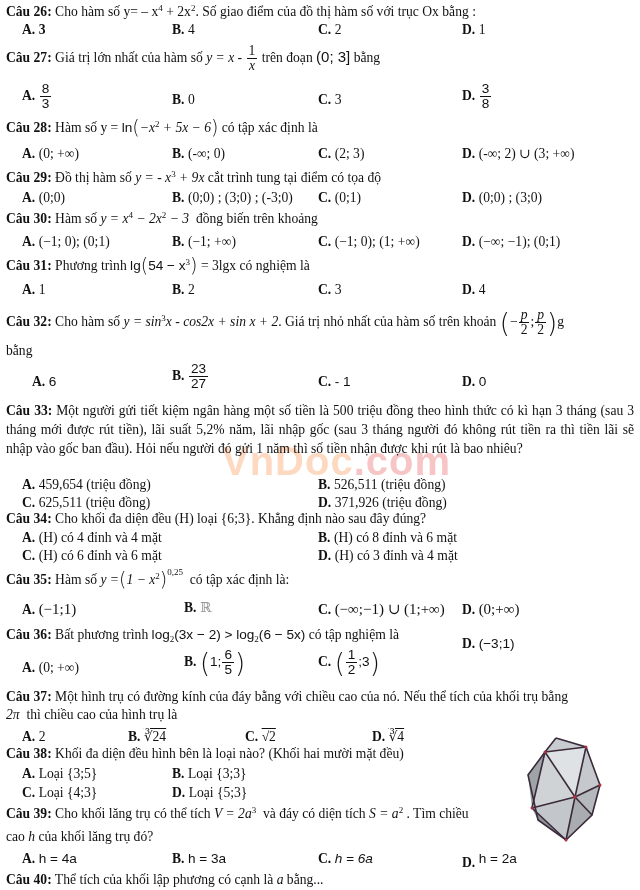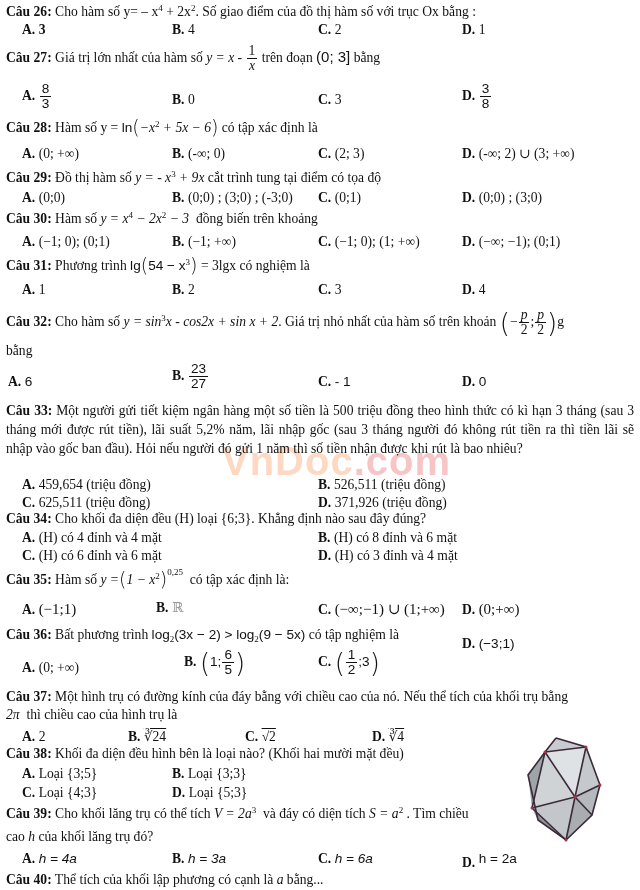--- a/index.html
+++ b/index.html
@@ -119,21 +119,21 @@
   <span class="math">y = sin</span><sup>3</sup><span class="math">x - cos2x + sin x + 2</span><span>. Giá trị nhỏ nhất của hàm số trên khoản</span>
   <span class="big-paren">(</span>−<span class="frac math">
       <span class="num">p</span>
       <span class="den" style="font-style:normal">2</span>
     </span>;<span class="frac math">
       <span class="num">p</span>
       <span class="den" style="font-style:normal">2</span>
     </span><span class="big-paren">)</span><span>g</span>
 </div>
 <div class="q" style="top:343px">bằng</div>
-<div class="opt" style="top:374px;left:8px"><b>A.</b> <span class="sans">6</span></div>
+<div class="opt" style="top:374px;left:32px"><b>A.</b> <span class="sans">6</span></div>
 <div class="opt" style="top:362px;left:172px"><b>B.</b> <span class="frac sans">
       <span class="num">23</span>
       <span class="den">27</span>
     </span></div>
 <div class="opt" style="top:374px;left:318px"><b>C.</b> <span class="sans">- 1</span></div>
 <div class="opt" style="top:374px;left:462px"><b>D.</b> <span class="sans">0</span></div>
 
 <div class="para" style="top:401px">
   <b>Câu 33:</b>
   <span>Một người gửi tiết kiệm ngân hàng một số tiền là 500 triệu đồng theo hình thức có kì hạn 3 tháng (sau 3 tháng mới được rút tiền), lãi suất 5,2% năm, lãi nhập gốc (sau 3 tháng người đó không rút tiền ra thì tiền lãi sẽ nhập vào gốc ban đầu). Hỏi nếu người đó gửi 1 năm thì số tiền nhận được khi rút là bao nhiêu?</span>
@@ -152,28 +152,28 @@
 <div class="opt" style="top:548px;left:22px"><b>C.</b> <span>(H) có 6 đỉnh và 6 mặt</span></div>
 <div class="opt" style="top:548px;left:318px"><b>D.</b> <span>(H) có 3 đỉnh và 4 mặt</span></div>
 
 <div class="q" style="top:572px">
   <b>Câu 35:</b>
   <span>Hàm số</span>
   <span class="math">y =</span><span class="med-paren">(</span><span class="math">1 − x</span><sup>2</sup><span class="med-paren">)</span><sup style="vertical-align:9px">0,25</sup>
   &nbsp;<span>có tập xác định là:</span>
 </div>
 <div class="opt" style="top:600px;left:22px"><b>A.</b> <span style="font-size:15px">(−1;1)</span></div>
-<div class="opt" style="top:600px;left:156px"><b>B.</b> <span style="color:#999">ℝ</span></div>
+<div class="opt" style="top:600px;left:184px"><b>B.</b> <span style="color:#999">ℝ</span></div>
 <div class="opt" style="top:600px;left:318px"><b>C.</b> <span style="font-size:15px">(−∞;−1) ∪ (1;+∞)</span></div>
 <div class="opt" style="top:600px;left:462px"><b>D.</b> <span style="font-size:15px">(0;+∞)</span></div>
 
 <div class="q" style="top:627px">
   <b>Câu 36:</b>
   <span>Bất phương trình</span>
-  <span class="sans">log</span><sub>2</sub><span class="sans">(3x − 2) &gt; </span><span class="sans">log</span><sub>2</sub><span class="sans">(9 − 5x)</span>
+  <span class="sans">log</span><sub>2</sub><span class="sans">(3x − 2) &gt; </span><span class="sans">log</span><sub>2</sub><span class="sans">(6 − 5x)</span>
   <span>có tập nghiệm là</span>
 </div>
 <div class="opt" style="top:660px;left:22px"><b>A.</b> <span>(0; +∞)</span></div>
 <div class="opt" style="top:648px;left:184px"><b>B.</b> <span class="big-paren">(</span><span class="sans">1;</span><span class="frac sans">
       <span class="num">6</span>
       <span class="den">5</span>
     </span><span class="big-paren">)</span></div>
 <div class="opt" style="top:648px;left:318px"><b>C.</b> <span class="big-paren">(</span><span class="frac sans">
       <span class="num">1</span>
       <span class="den">2</span>
@@ -241,22 +241,22 @@
   <span class="math">V = 2a</span><sup>3</sup>
   &nbsp;<span>và đáy có diện tích</span>
   <span class="math">S = a</span><sup>2</sup>
   <span>. Tìm chiều</span>
 </div>
 <div class="q" style="top:829px">
   <span>cao</span>
   <span class="math">h</span>
   <span>của khối lăng trụ đó?</span>
 </div>
-<div class="opt" style="top:851px;left:22px"><b>A.</b> <span class="math sans" style="font-style:italic">h = 4a</span></div>
-<div class="opt" style="top:851px;left:172px"><b>B.</b> <span class="math sans" style="font-style:italic">h = 3a</span></div>
+<div class="opt" style="top:851px;left:22px"><b>A.</b> <span class="math sans" style="">h = 4a</span></div>
+<div class="opt" style="top:851px;left:172px"><b>B.</b> <span class="math sans" style="">h = 3a</span></div>
 <div class="opt" style="top:851px;left:318px"><b>C.</b> <span class="math sans" style="font-style:italic">h = 6a</span></div>
 <div class="opt" style="top:851px;left:462px"><b style="position:relative;top:4px">D.</b> <span class="math sans" style="">h = 2a</span></div>
 
 <div class="q" style="top:872px">
   <b>Câu 40:</b>
   <span>Thể tích của khối lập phương có cạnh là</span>
   <span class="math">a</span>
   <span>bằng...</span>
 </div>
 

